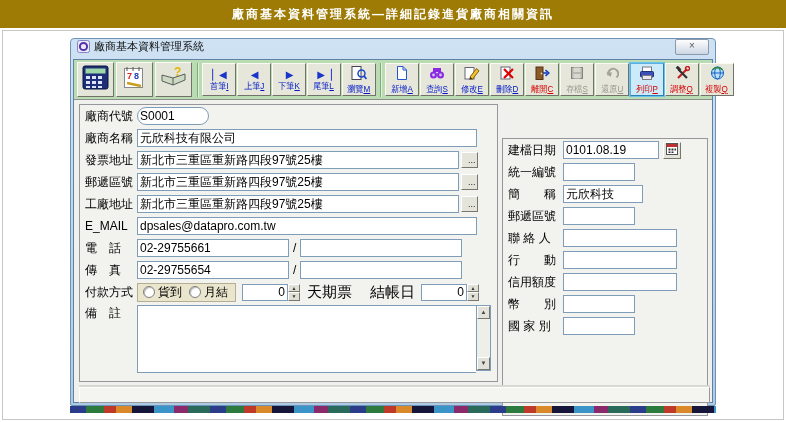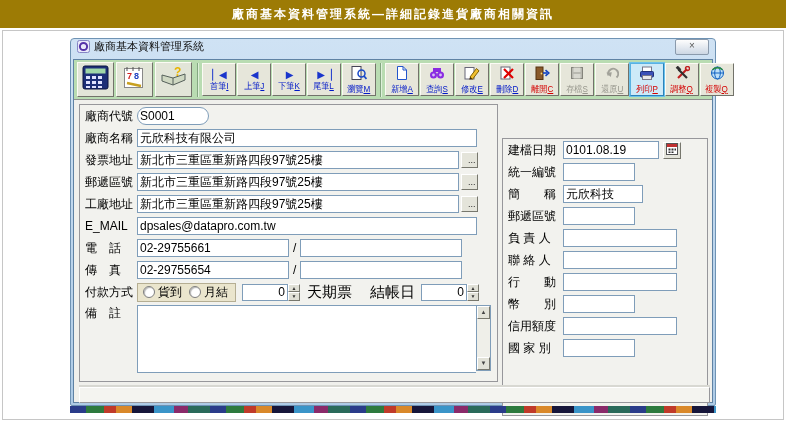--- a/index.html
+++ b/index.html
@@ -439,38 +439,34 @@
       </div>
       <div class="frow">
         <span class="flabel">簡　　稱</span>
         <input class="fi w78" value="元欣科技" style="">
       </div>
       <div class="frow">
         <span class="flabel">郵遞區號</span>
         <input class="fi w70" value="" style="">
       </div>
       <div class="frow">
-        <span class="flabel">負 責 人</span>
-        <input class="fi w112" value="" style="">
-      </div>
-      <div class="frow">
         <span class="flabel">聯 絡 人</span>
         <input class="fi w112" value="" style="">
       </div>
       <div class="frow">
         <span class="flabel">行　　動</span>
         <input class="fi w112" value="" style="">
       </div>
       <div class="frow">
+        <span class="flabel">信用額度</span>
+        <input class="fi w112" value="" style="">
+      </div>
+      <div class="frow">
         <span class="flabel">幣　　別</span>
         <input class="fi w70" value="" style="">
-      </div>
-      <div class="frow">
-        <span class="flabel">信用額度</span>
-        <input class="fi w112" value="" style="">
       </div>
       <div class="frow">
         <span class="flabel">國 家 別</span>
         <input class="fi w70" value="" style="">
       </div>
     </div>
 
     <div class="statusbar"></div>
   </div>
 </div>

